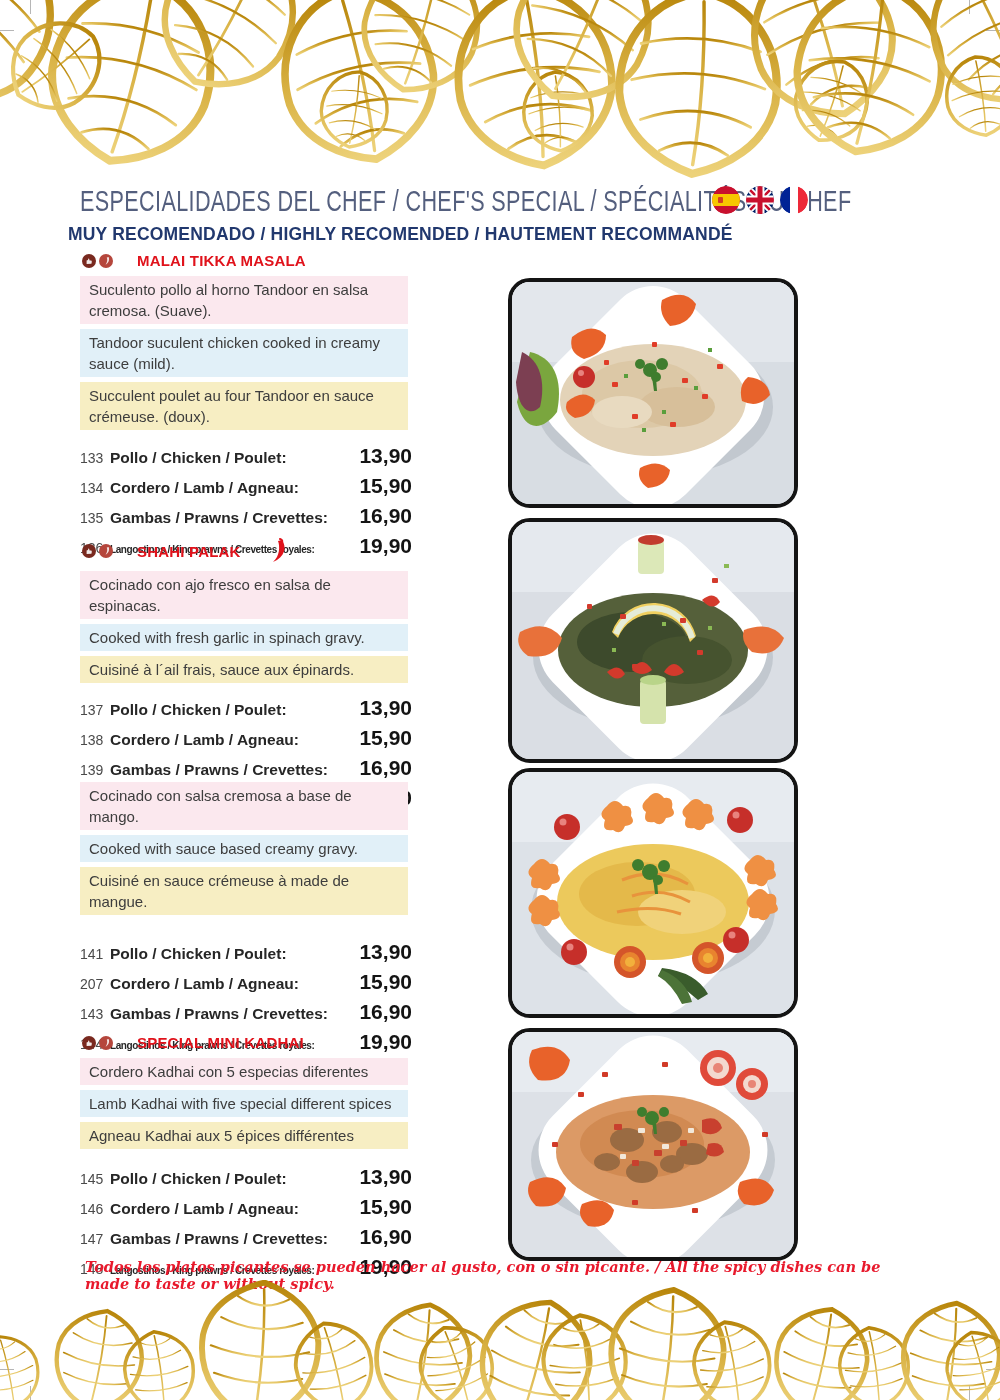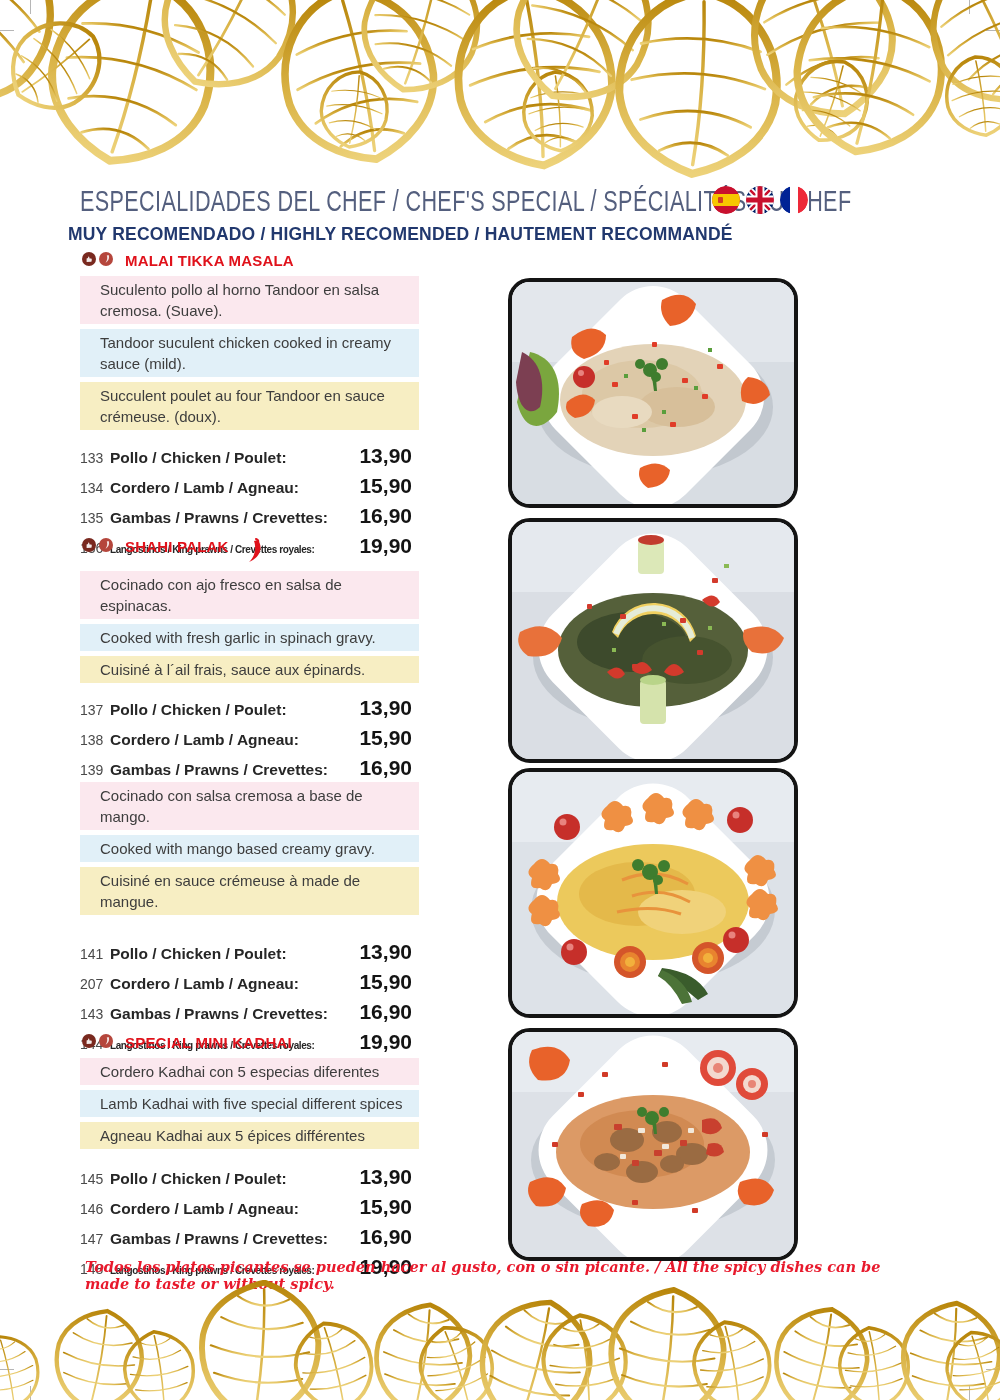--- a/index.html
+++ b/index.html
@@ -14,25 +14,25 @@
   
   .title-row{position:absolute;left:80px;top:184px;height:34px;}
   .page-title{display:inline-block;margin:0;font-weight:400;font-size:30px;color:#545f7e;
               transform:scaleX(0.72);transform-origin:left center;white-space:nowrap;letter-spacing:0.5px;}
   .flags{position:absolute;left:712px;top:186px;display:flex;gap:6px;}
   .flag{width:28px;height:28px;border-radius:50%;overflow:hidden;display:block;}
   .page-subtitle{position:absolute;left:68px;top:224px;margin:0;font-size:17.5px;font-weight:700;
                  color:#21386e;letter-spacing:0.2px;white-space:nowrap;}
   
   .section{position:absolute;left:80px;width:332px;}
-  .sec-head{display:flex;gap:8px;margin:0 0 7px 2px;}
+  .sec-head{display:flex;align-items:center;gap:20px;margin:0 0 7px 2px;}
   .sec-icons{display:flex;gap:3px;margin-right:4px;}
   .sec-name{font-size:15px;font-weight:700;color:#e0121b;letter-spacing:0.2px;white-space:nowrap;}
   .chili{margin-left:8px;}
-  .desc{width:314px;padding:3px 5px 3px 20px;margin-bottom:5px;font-size:15px;line-height:21px;color:#3d3d3d;}
+  .desc{width:314px;padding:3px 5px 3px 9px;margin-bottom:5px;font-size:15px;line-height:21px;color:#3d3d3d;}
   .desc-es{background:#fbe8ee;}
   .desc-en{background:#e1f0f8;}
   .desc-fr{background:#f7eec3;}
   .prices{margin-top:12px;}
   .sec2 .prices{margin-top:11px;}
   .sec3 .prices{margin-top:23px;}
   .sec4 .prices{margin-top:14px;}
   .price-row{display:flex;align-items:baseline;line-height:27px;width:332px;}
   .item-num{width:30px;flex:0 0 30px;font-size:14px;font-weight:400;color:#4a4a4a;}
   .item-label{flex:1;font-size:15.5px;font-weight:700;color:#262626;white-space:nowrap;}
@@ -223,21 +223,21 @@
       <div class="price-row condensed">
         <span class="item-num">140</span>
         <span class="item-label">Langostinos / King prawns / Crevettes royales:</span>
         <span class="item-price">19,90</span>
       </div>
     </div>
   </div>
 
   <div class="section sec3" style="top:782px">
     <div class="desc desc-es">Cocinado con salsa cremosa a base de mango.</div>
-    <div class="desc desc-en">Cooked with mango based creamy gravy.</div>
+    <div class="desc desc-en">Cooked with sauce based creamy gravy.</div>
     <div class="desc desc-fr">Cuisiné en sauce crémeuse à made de mangue.</div>
     <div class="prices">
       <div class="price-row">
         <span class="item-num">141</span>
         <span class="item-label">Pollo / Chicken / Poulet:</span>
         <span class="item-price">13,90</span>
       </div>
       <div class="price-row">
         <span class="item-num">207</span>
         <span class="item-label">Cordero / Lamb / Agneau:</span>

